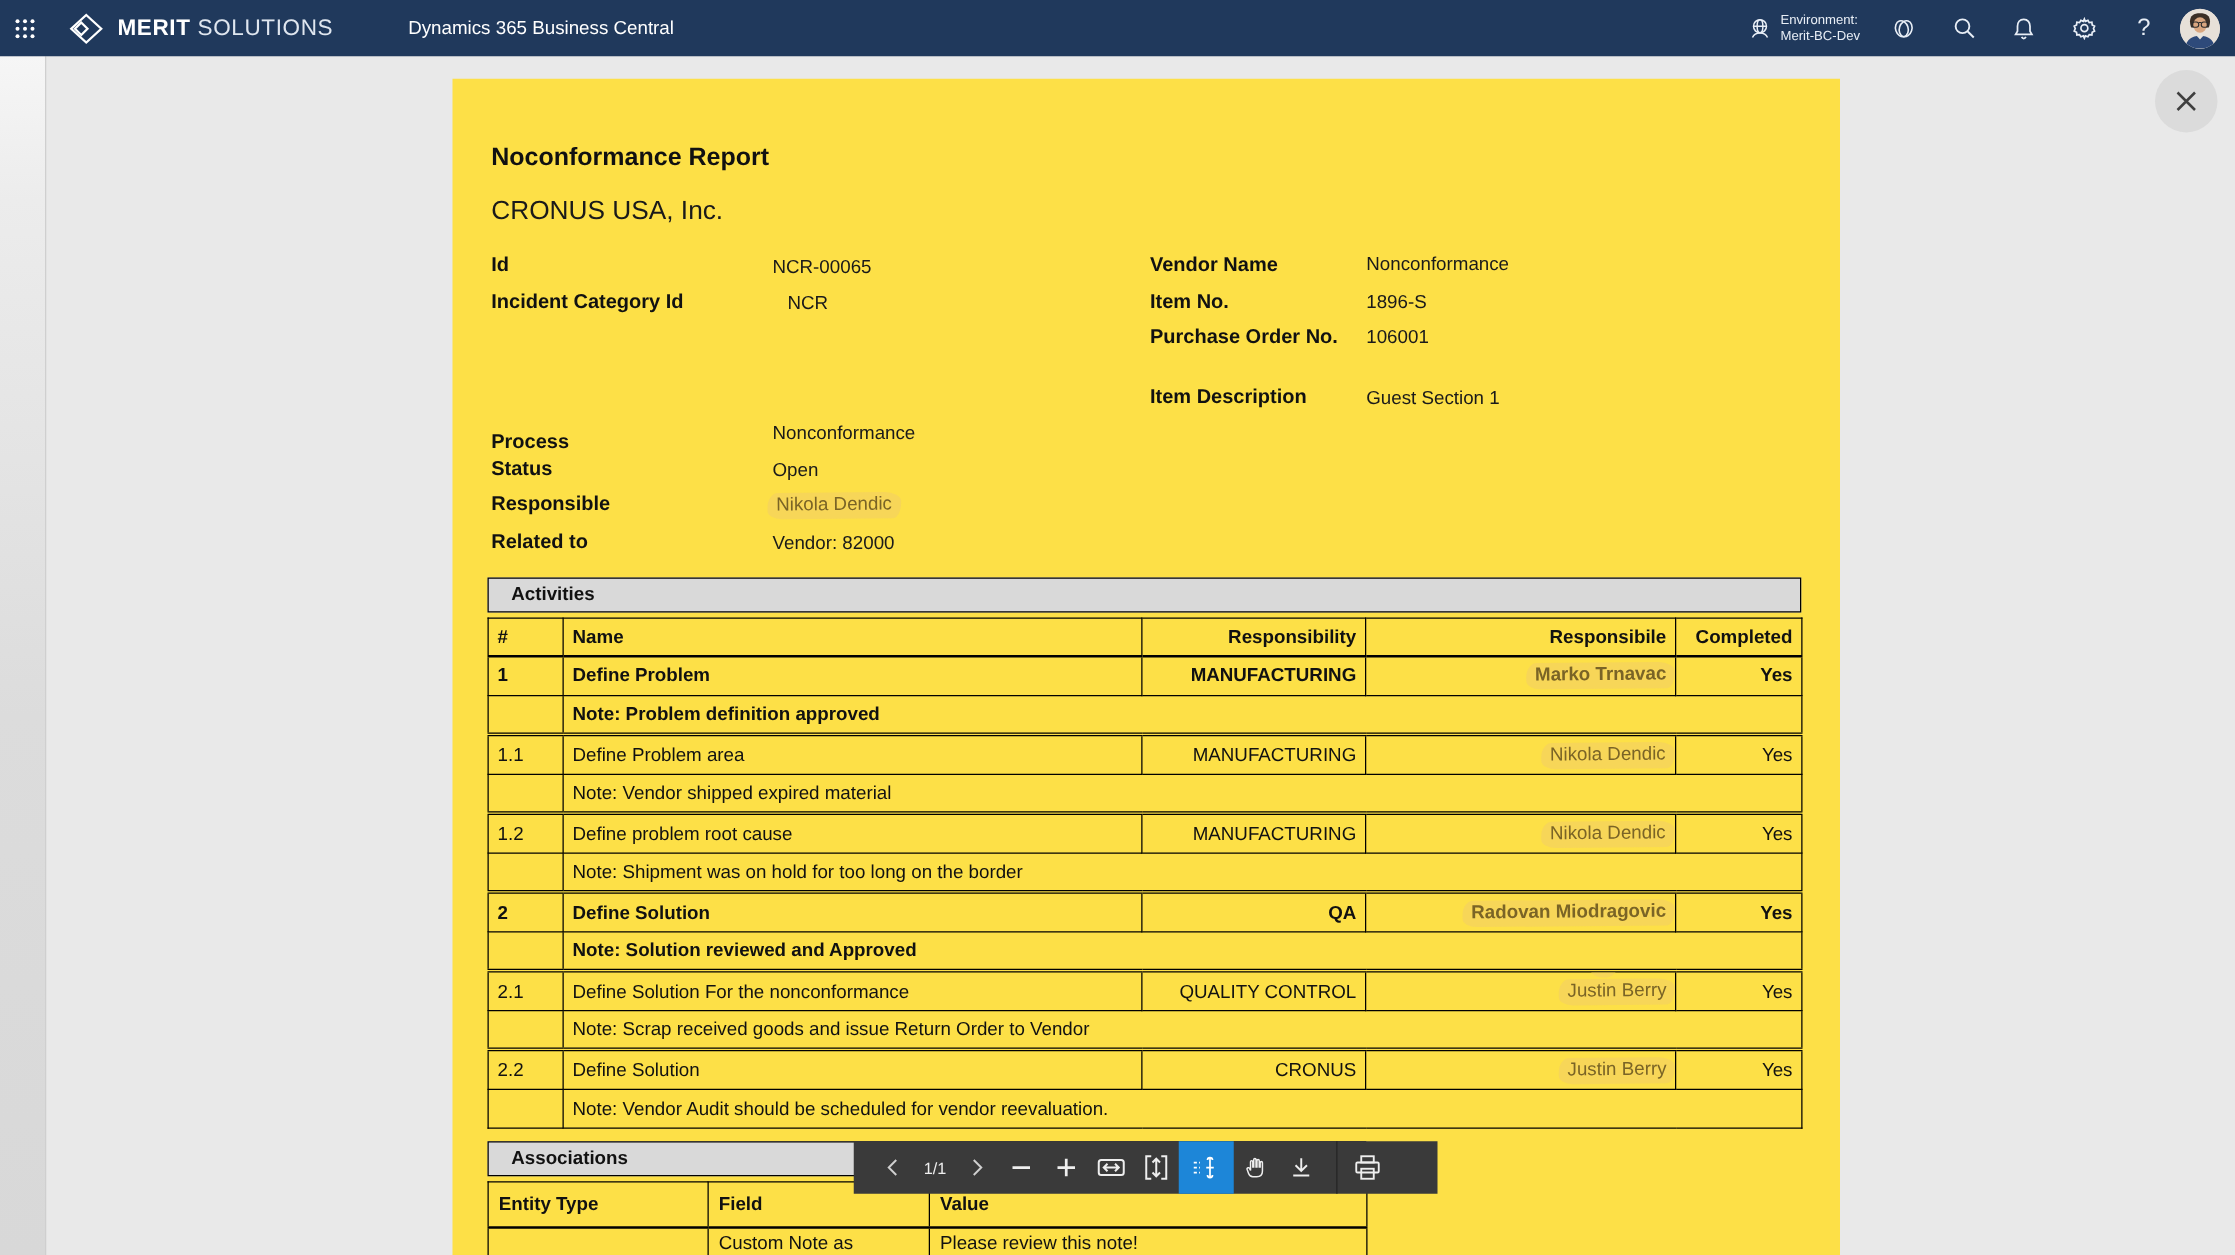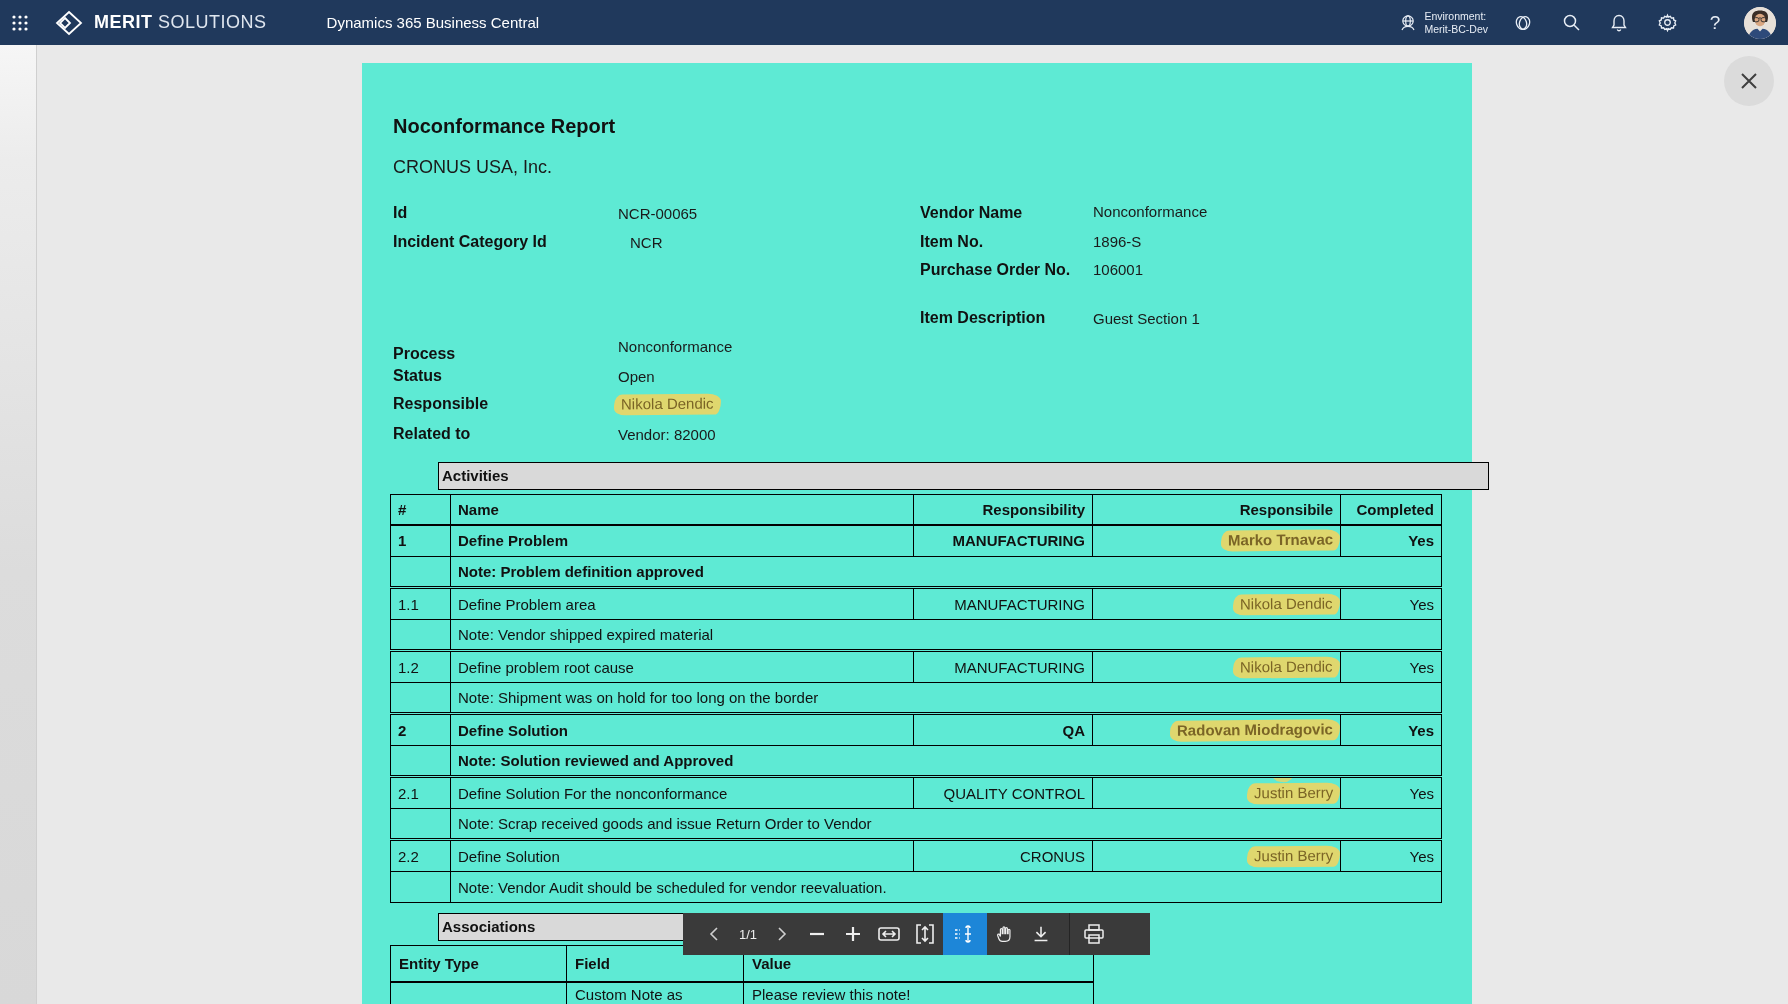--- a/index.html
+++ b/index.html
@@ -27,38 +27,38 @@
 
   
   .left-strip { position:absolute; left:0; top:45px; width:37px; height:959px;
                 background:linear-gradient(#f6f6f6, #ececec 12%, #dcdcdc 55%, #d8d8d8);
                 border-right:1px solid #cfcfcf; }
   .close-btn { position:absolute; left:1724px; top:56px; width:50px; height:50px; border-radius:50%;
                background:#dbdbdb; display:flex; align-items:center; justify-content:center;
                cursor:pointer; z-index:40; }
 
   
-  .page { position:absolute; left:362px; top:63px; width:1110px; height:941px; background:#5eead4; }
+  .page { position:absolute; left:362px; top:63px; width:1110px; height:941px; background:#fde047; }
   .abs { position:absolute; }
   .rpt-title { left:31px; top:52px; font-size:20px; font-weight:bold; color:#111; }
-  .rpt-company { left:31px; top:94px; font-size:18px; color:#1a1a1a; }
+  .rpt-company { left:31px; top:94px; font-size:21px; color:#1a1a1a; }
   .flabel { font-weight:bold; font-size:16px; color:#111; }
   .fvalue { font-size:15px; color:#1a1a1a; }
   .wrapw { width:160px; line-height:1.15; }
 
   
   .hl { display:inline-block; background:rgba(246,211,92,.85); color:#7a6426;
         padding:1px 7px 3px; margin-right:-7px; border-radius:9px 14px 7px 12px / 12px 8px 14px 7px;
         transform:rotate(-.5deg); }
   .smear { position:absolute; right:44px; top:-26px; width:26px; height:30px;
            background:rgba(246,211,92,.75); border-radius:45%; transform:rotate(7deg); }
 
   
   .banner { position:absolute; background:#d9d9d9; border:1px solid #000;
-            font-size:15px; font-weight:bold; color:#111; padding:4px 3px;margin-left:48px; }
+            font-size:15px; font-weight:bold; color:#111; padding:4px 18px; }
   table.rpt { position:absolute; border-collapse:collapse; table-layout:fixed; font-size:15px; color:#111; }
   table.rpt td { border:1px solid #000; padding:2px 7px; overflow:hidden; white-space:nowrap; vertical-align:middle; }
   table.rpt tr.hdr td { font-weight:bold; height:30px; border-bottom:2px solid #000; }
   table.rpt tr.rn td { height:32px; }
   table.rpt tr.nt td { height:31px; }
   table.rpt tr.sep td { border-top:3px double #000; }
   table.rpt .ra { text-align:right; }
   table.rpt tr.b td { font-weight:bold; }
   .cellrel { position:relative; }
 

